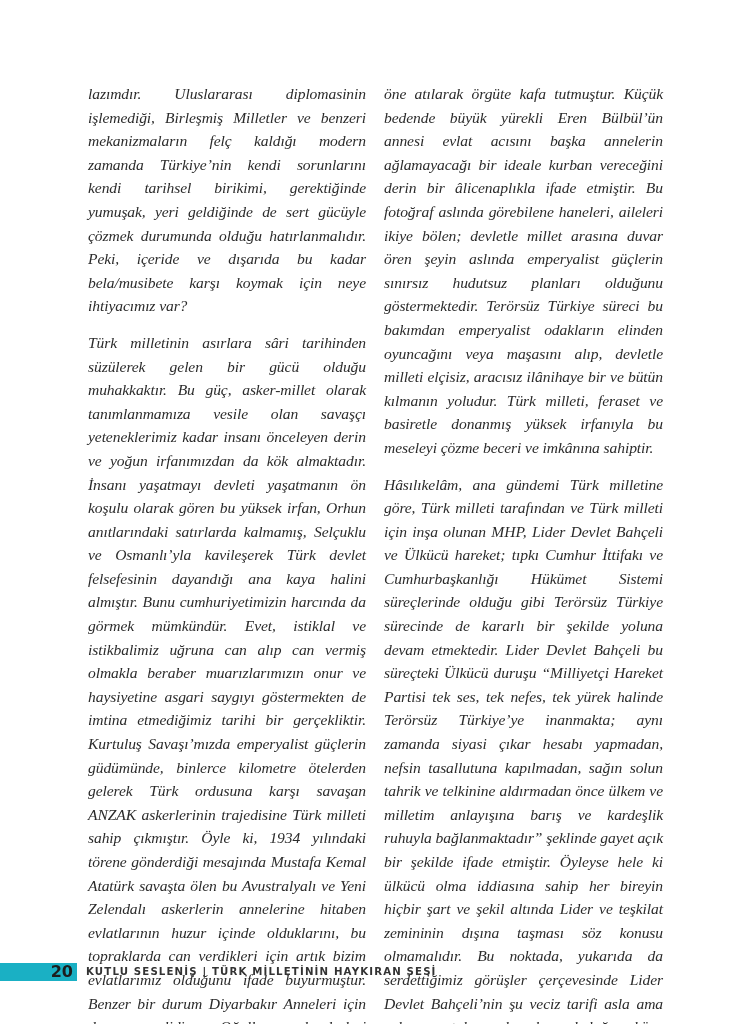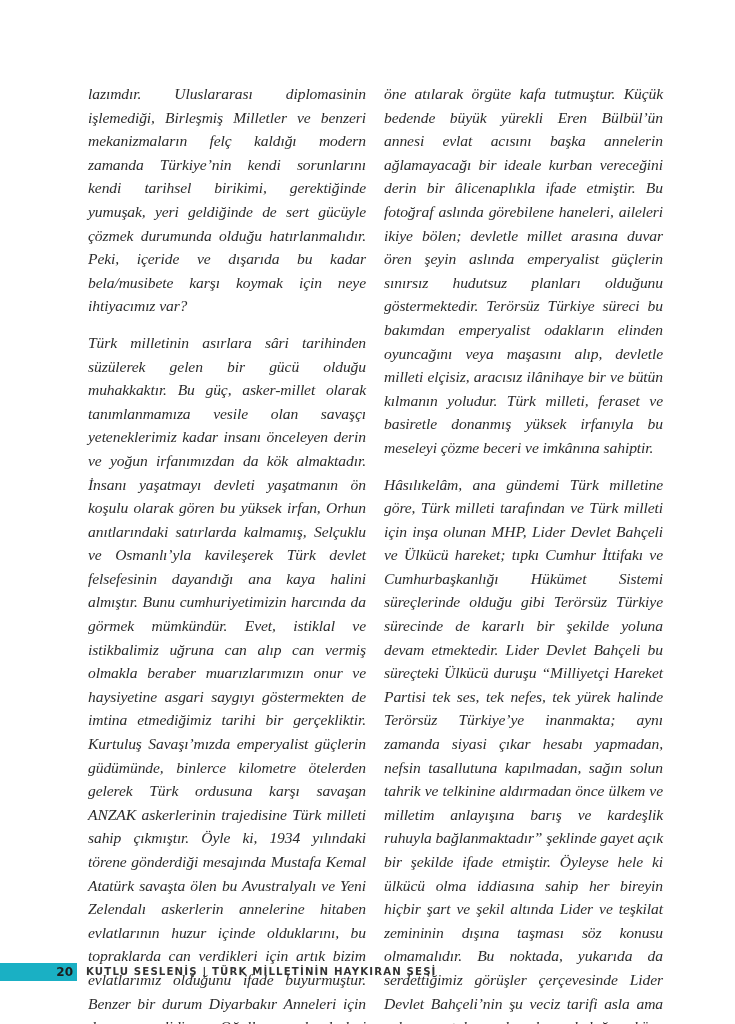--- a/index.html
+++ b/index.html
@@ -62,21 +62,21 @@
       background: #1ab0c4;
     }
     .footer-page-number {
       position: absolute;
       right: 4px;
       top: 0;
       height: 31px;
       line-height: 18px;
       font-family: "DejaVu Sans", "Liberation Sans", sans-serif;
       font-weight: bold;
-      font-size: 12px;
+      font-size: 16px;
       color: #1d1d1d;
     }
     .footer-title {
       position: absolute;
       left: 86px;
       top: 0;
       height: 18px;
       line-height: 18px;
       font-family: "DejaVu Sans", "Liberation Sans", sans-serif;
       font-weight: bold;

